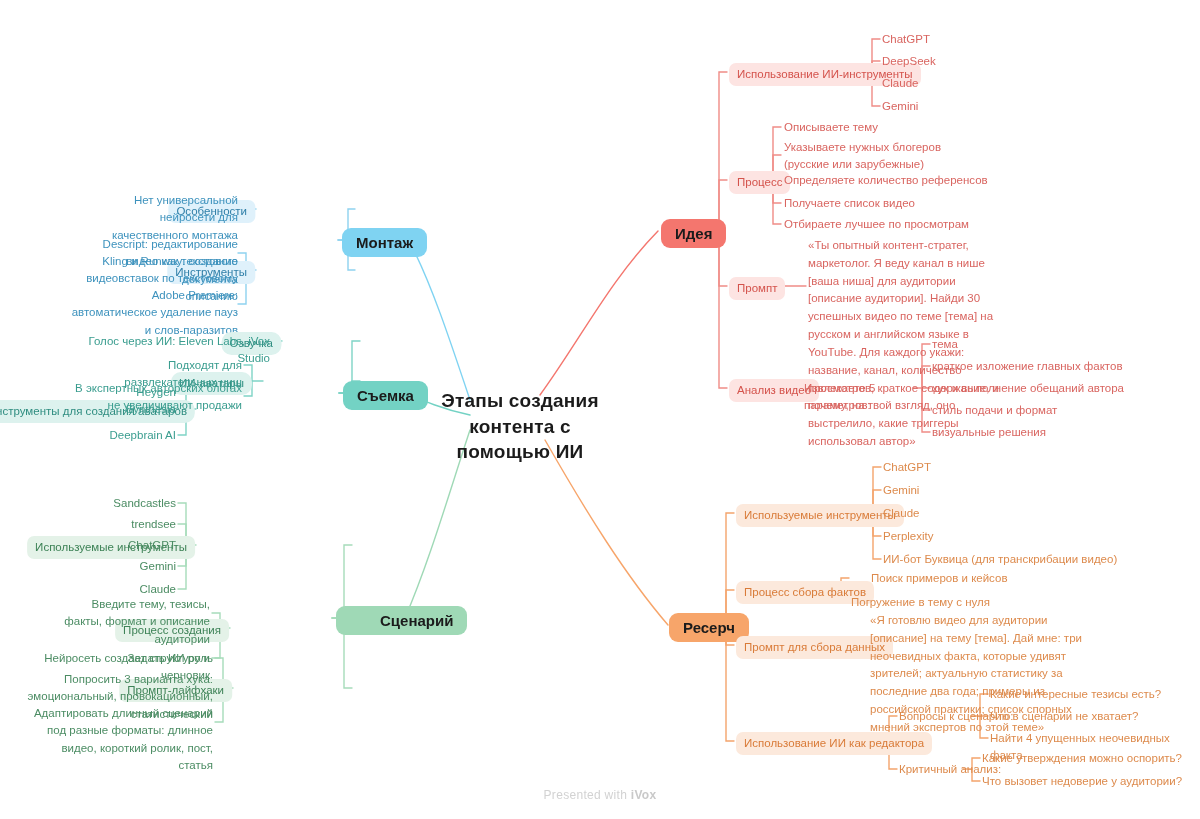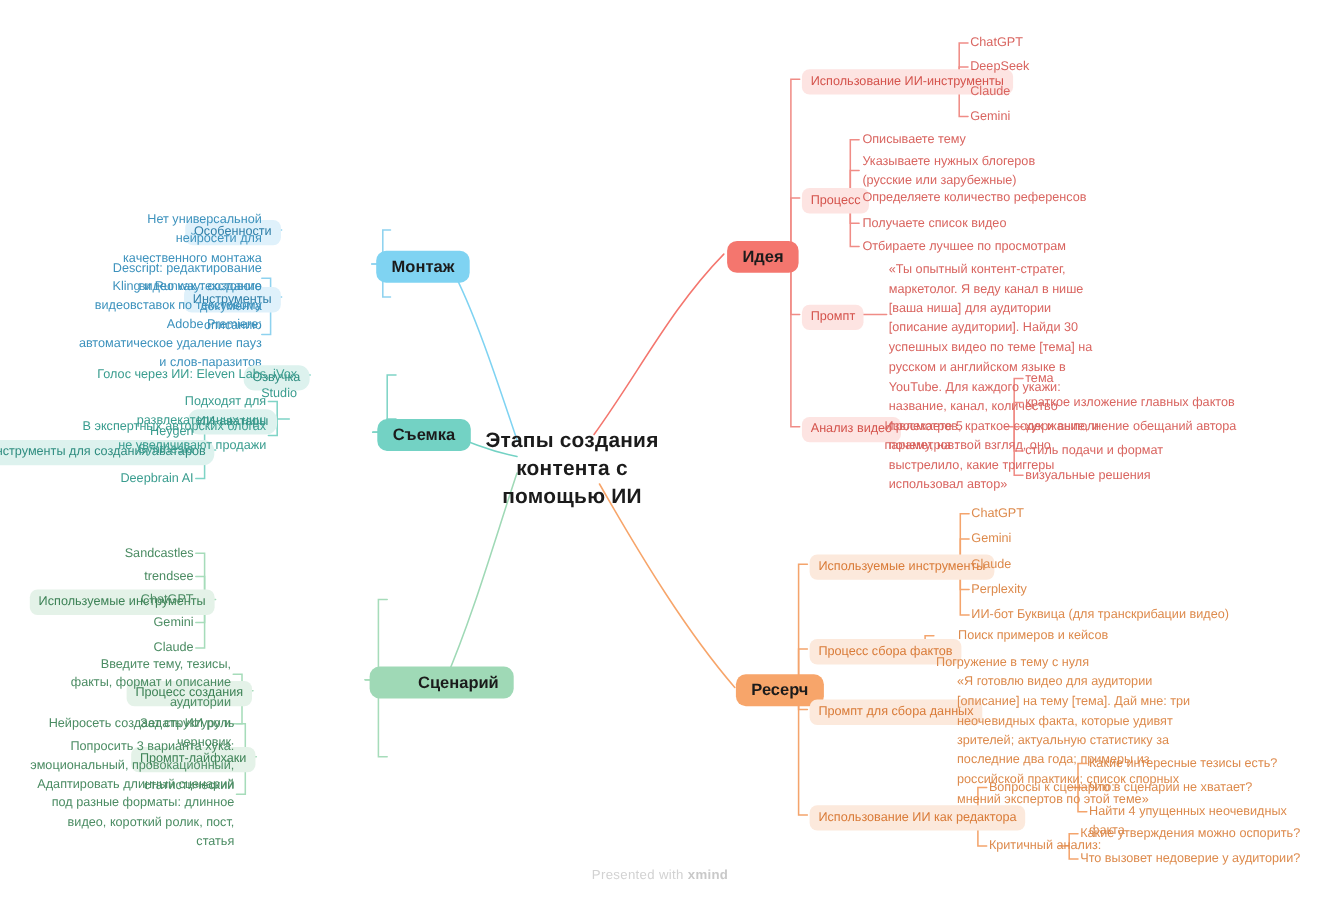--- a/index.html
+++ b/index.html
@@ -283,16 +283,16 @@
   <div class="node leaf orange l" style="left:899px;top:761px;width:120px;">Критичный анализ:</div>
 
   <div class="node leaf orange l" style="left:990px;top:686px;width:210px;">Какие интересные тезисы есть?</div>
   <div class="node leaf orange l" style="left:990px;top:708px;width:210px;">Что в сценарии не хватает?</div>
   <div class="node leaf orange l" style="left:990px;top:730px;width:210px;">Найти 4 упущенных неочевидных факта</div>
 
   <div class="node leaf orange l" style="left:982px;top:750px;width:210px;">Какие утверждения можно оспорить?</div>
   <div class="node leaf orange l" style="left:982px;top:773px;width:210px;">Что вызовет недоверие у аудитории?</div>
 
   <div class="footer">
-    <span>Presented with </span><b>xmind</b>
+    <span>Presented with </span><b>iVox</b>
   </div>
 
 </div>
 
 </body></html>

